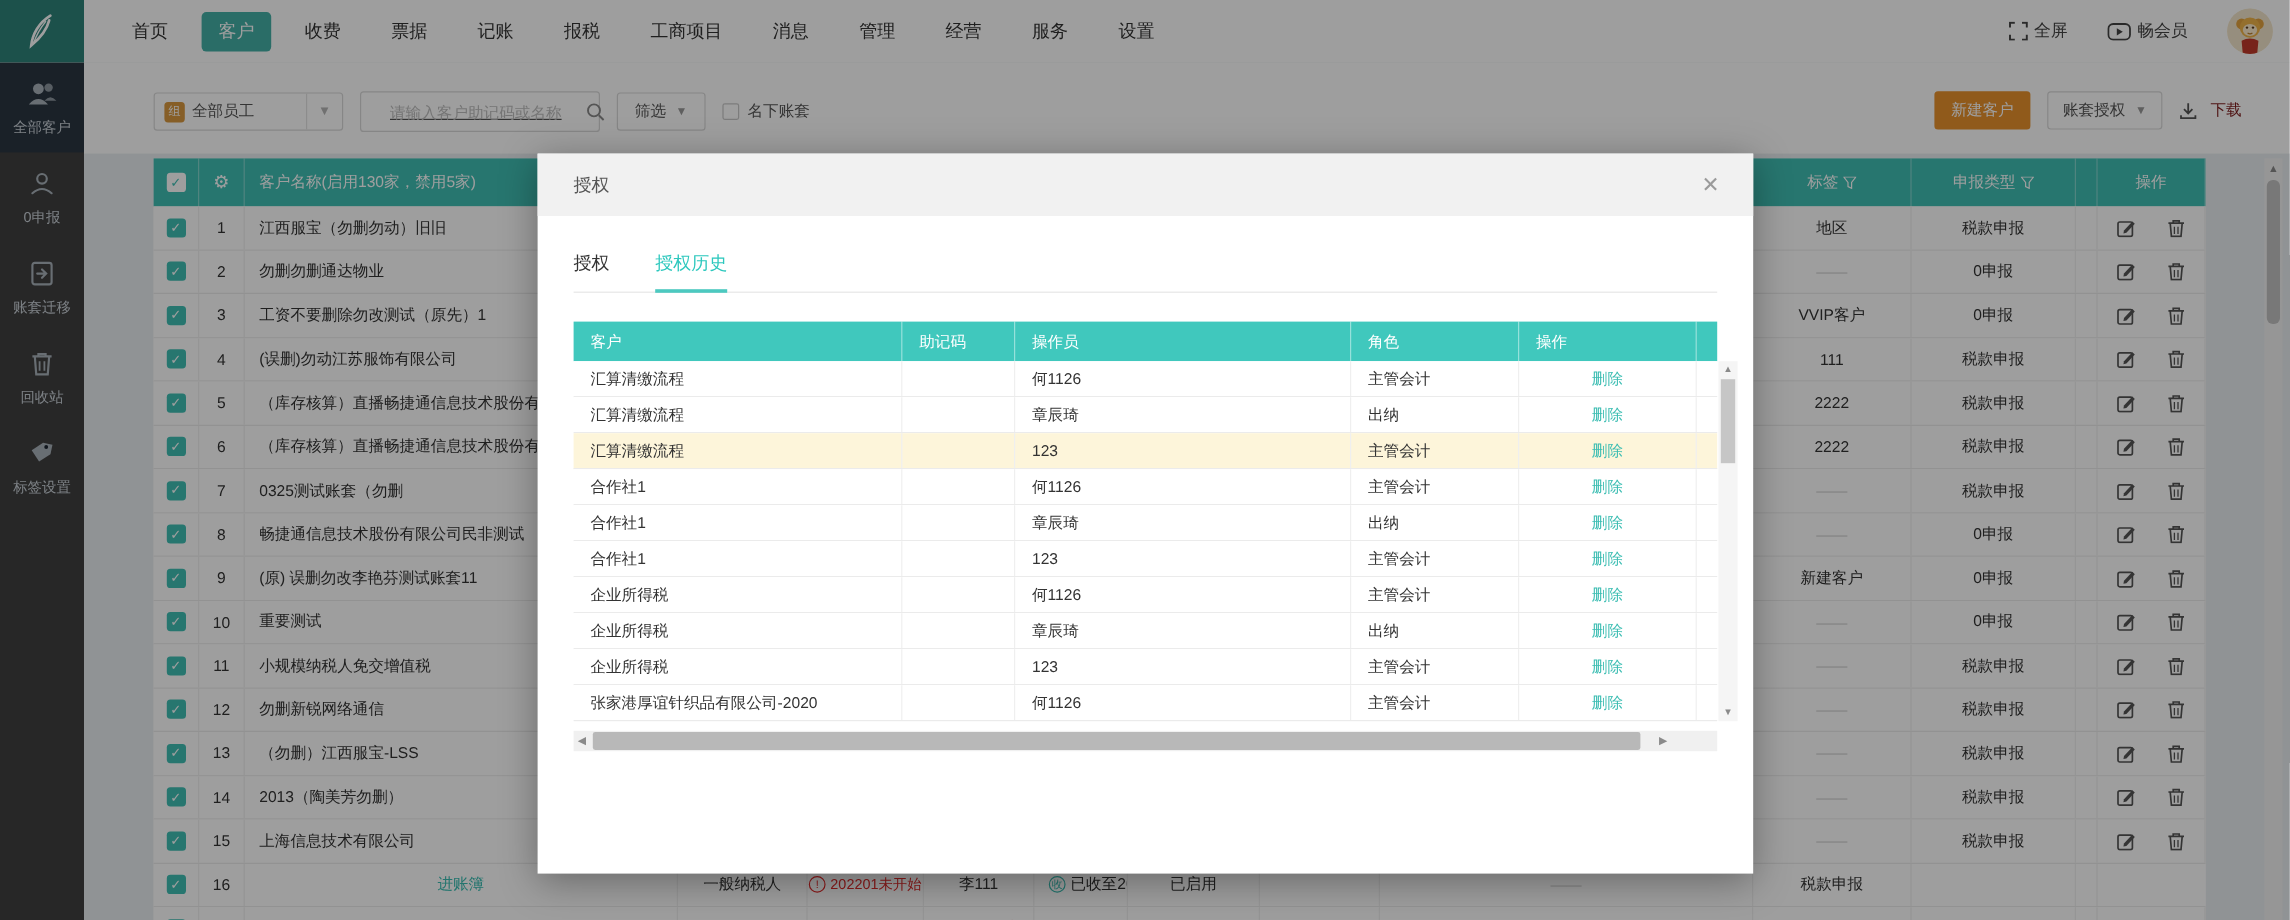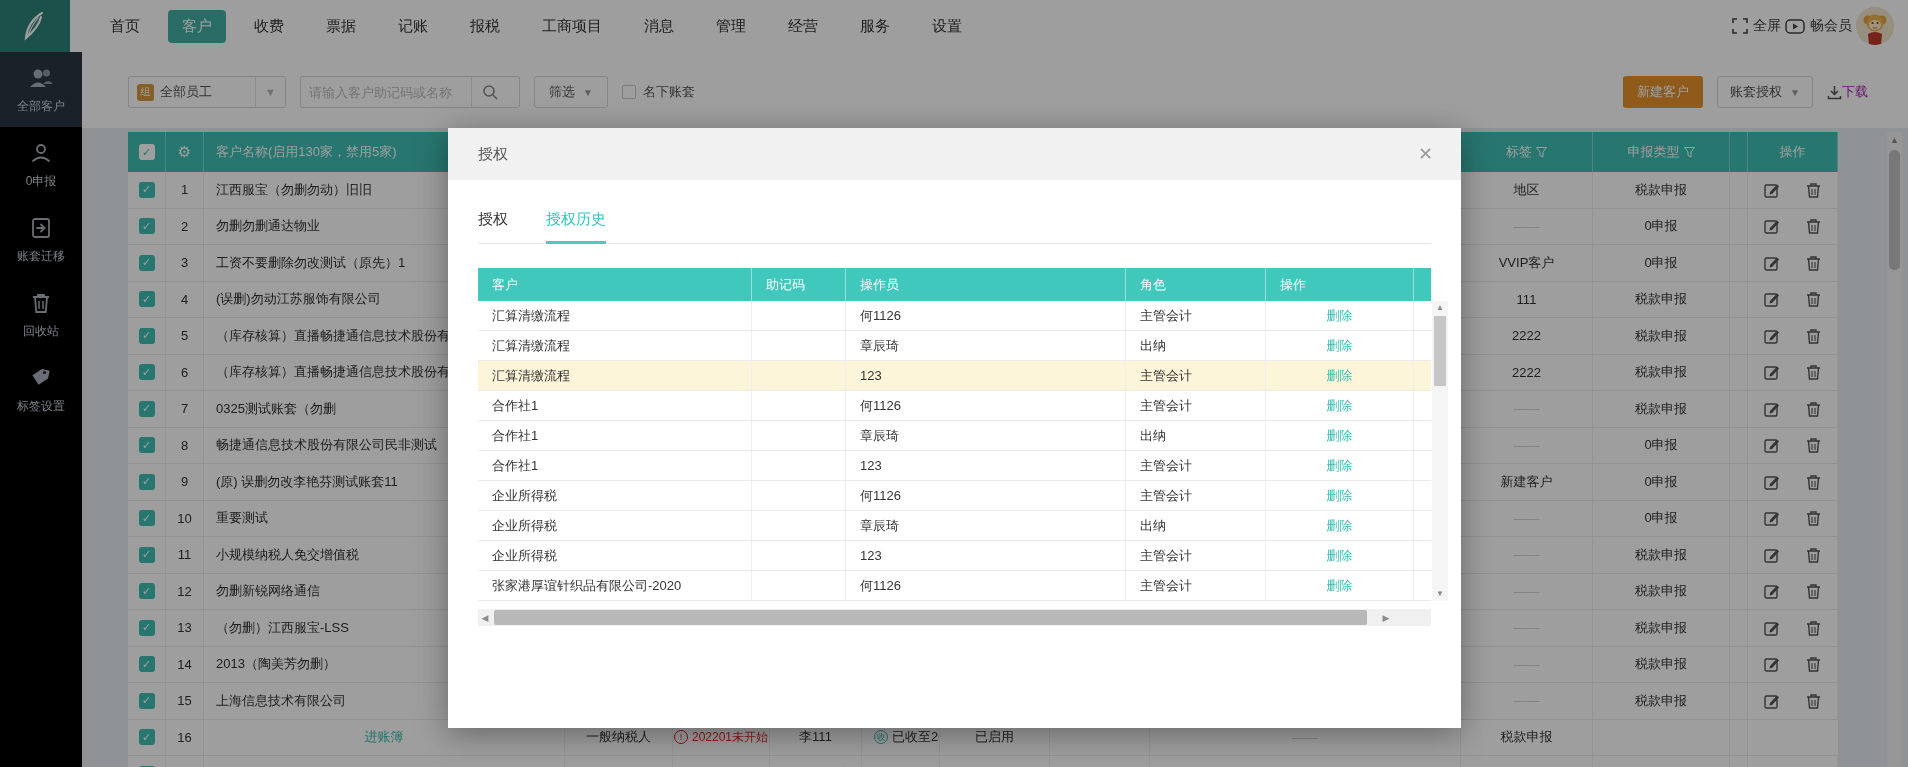--- a/index.html
+++ b/index.html
@@ -5,50 +5,50 @@
   * { margin:0; padding:0; box-sizing:border-box; }
   html,body { width:1908px; height:767px; overflow:hidden;
     font-family:"Liberation Sans","DejaVu Sans",sans-serif; background:#e9edf0; }
 
   
   .nav { position:absolute; left:0; top:0; width:1908px; height:52px; background:#ffffff; z-index:10; display:flex; align-items:center; }
   .logo { width:70px; height:52px; background:#2e837a; display:flex; align-items:center; justify-content:center; flex:0 0 auto; }
   .nav-items { display:flex; align-items:center; gap:14px; margin-left:26px; }
   .nav-item { font-size:15px; color:#333; padding:7px 14px; border-radius:4px; cursor:pointer; white-space:nowrap; }
   .nav-item.active { background:#45b0a6; color:#fff; }
-  .nav-right { position:absolute; right:14px; top:0; height:52px; display:flex; align-items:center; gap:4px; }
+  .nav-right { position:absolute; right:14px; top:0; height:52px; display:flex; align-items:center; gap:33px; }
   .nav-tool { display:flex; align-items:center; gap:5px; font-size:14px; color:#444; cursor:pointer; }
   .avatar { width:38px; height:38px; border-radius:50%; background:#f6e7c9; overflow:hidden; cursor:pointer; }
 
   
-  .sidebar { position:absolute; left:0; top:52px; width:82px; bottom:0; background:#000000; z-index:9; }
+  .sidebar { position:absolute; left:0; top:52px; width:70px; bottom:0; background:#404040; z-index:9; }
   .side-item { padding:14px 0 12px 0; text-align:center; color:#c9d0d7; cursor:pointer; }
   .side-item.active { background:#2a3642; }
   .side-item .s-icon { display:block; height:26px; color:#a9b2ba; }
   .side-item .s-label { display:block; font-size:12px; margin-top:6px; }
 
   
   .toolbar { position:absolute; left:70px; top:52px; right:0; height:76px; background:#fff; z-index:5; }
   .tb-left { position:absolute; left:58px; top:24px; display:flex; align-items:center; gap:14px; }
   .ctrl { height:32px; border:1px solid #d9d9d9; border-radius:3px; background:#fff; display:flex; align-items:center; font-size:13px; color:#555; }
   .emp-dd { width:158px; padding-left:8px; cursor:pointer; }
   .emp-badge { width:17px; height:17px; background:#d9983f; color:#fff; border-radius:3px; font-size:10px; display:inline-flex; align-items:center; justify-content:center; margin-right:6px; }
   .emp-chevron { margin-left:auto; width:30px; height:100%; border-left:1px solid #e3e3e3; display:flex; align-items:center; justify-content:center; color:#b5b5b5; font-size:11px; }
-  .search-wrap { width:220px; padding:0; }
+  .search-wrap { width:200px; padding:16px;text-decoration:underline; }
   .search-input { border:none; outline:none; width:170px; height:28px; padding:0 8px; font-size:13px; color:#333; font-family:inherit; }
   .search-input::placeholder { color:#bdbdbd; }
   .search-btn { width:36px; height:100%; border-left:1px solid #e3e3e3; display:flex; align-items:center; justify-content:center; cursor:pointer; color:#8a8a8a; }
   .filter-btn { padding:0 14px; gap:8px; cursor:pointer;justify-content:center; }
   .chev { color:#9a9a9a; font-size:10px; }
   .cb-wrap { display:flex; align-items:center; gap:7px; font-size:13px; color:#555; cursor:pointer; }
   .cb-empty { width:14px; height:14px; border:1px solid #c9c9c9; border-radius:2px; background:#fff; }
   .tb-right { position:absolute; right:40px; top:24px; display:flex; align-items:center; gap:14px; }
   .btn-orange { height:32px; padding:0 14px; background:#e8912d; color:#fff; border-radius:3px; font-size:13px; display:flex; align-items:center; cursor:pointer; }
   .btn-outline { height:32px; padding:0 12px; border:1px solid #d9d9d9; border-radius:3px; font-size:13px; color:#555; display:flex; align-items:center; gap:8px; cursor:pointer; background:#fff; }
-  .dl-btn { display:flex; align-items:center; gap:0; font-size:13px; color:#a21caf; cursor:pointer; }
+  .dl-btn { display:flex; align-items:center; gap:11px; font-size:13px; color:#7f1d1d; cursor:pointer; }
 
   
   .mtable { position:absolute; left:128px; top:132px; width:1710px; z-index:4; background:#fff; }
   .mhead, .mrow { display:grid; grid-template-columns:38px 38px 361px 108px 97px 92px 78px 110px 100px 311px 132px 137px 18px 90px; }
   .mhead { background:#3fbfb4; height:40px; color:#fff; font-size:13px; }
   .mhead > div { display:flex; align-items:center; justify-content:center; border-right:1px solid rgba(255,255,255,.35); gap:4px; }
   .mhead > div.hl { justify-content:flex-start; padding-left:12px; }
   .mrow { height:36.5px; background:#fff; border-bottom:1px solid #ececec; font-size:13px; color:#333; }
   .mrow > div { display:flex; align-items:center; justify-content:center; border-right:1px solid #f0f0f0; overflow:hidden; white-space:nowrap; }
   .mrow > div.cl { justify-content:flex-start; padding-left:12px; }

